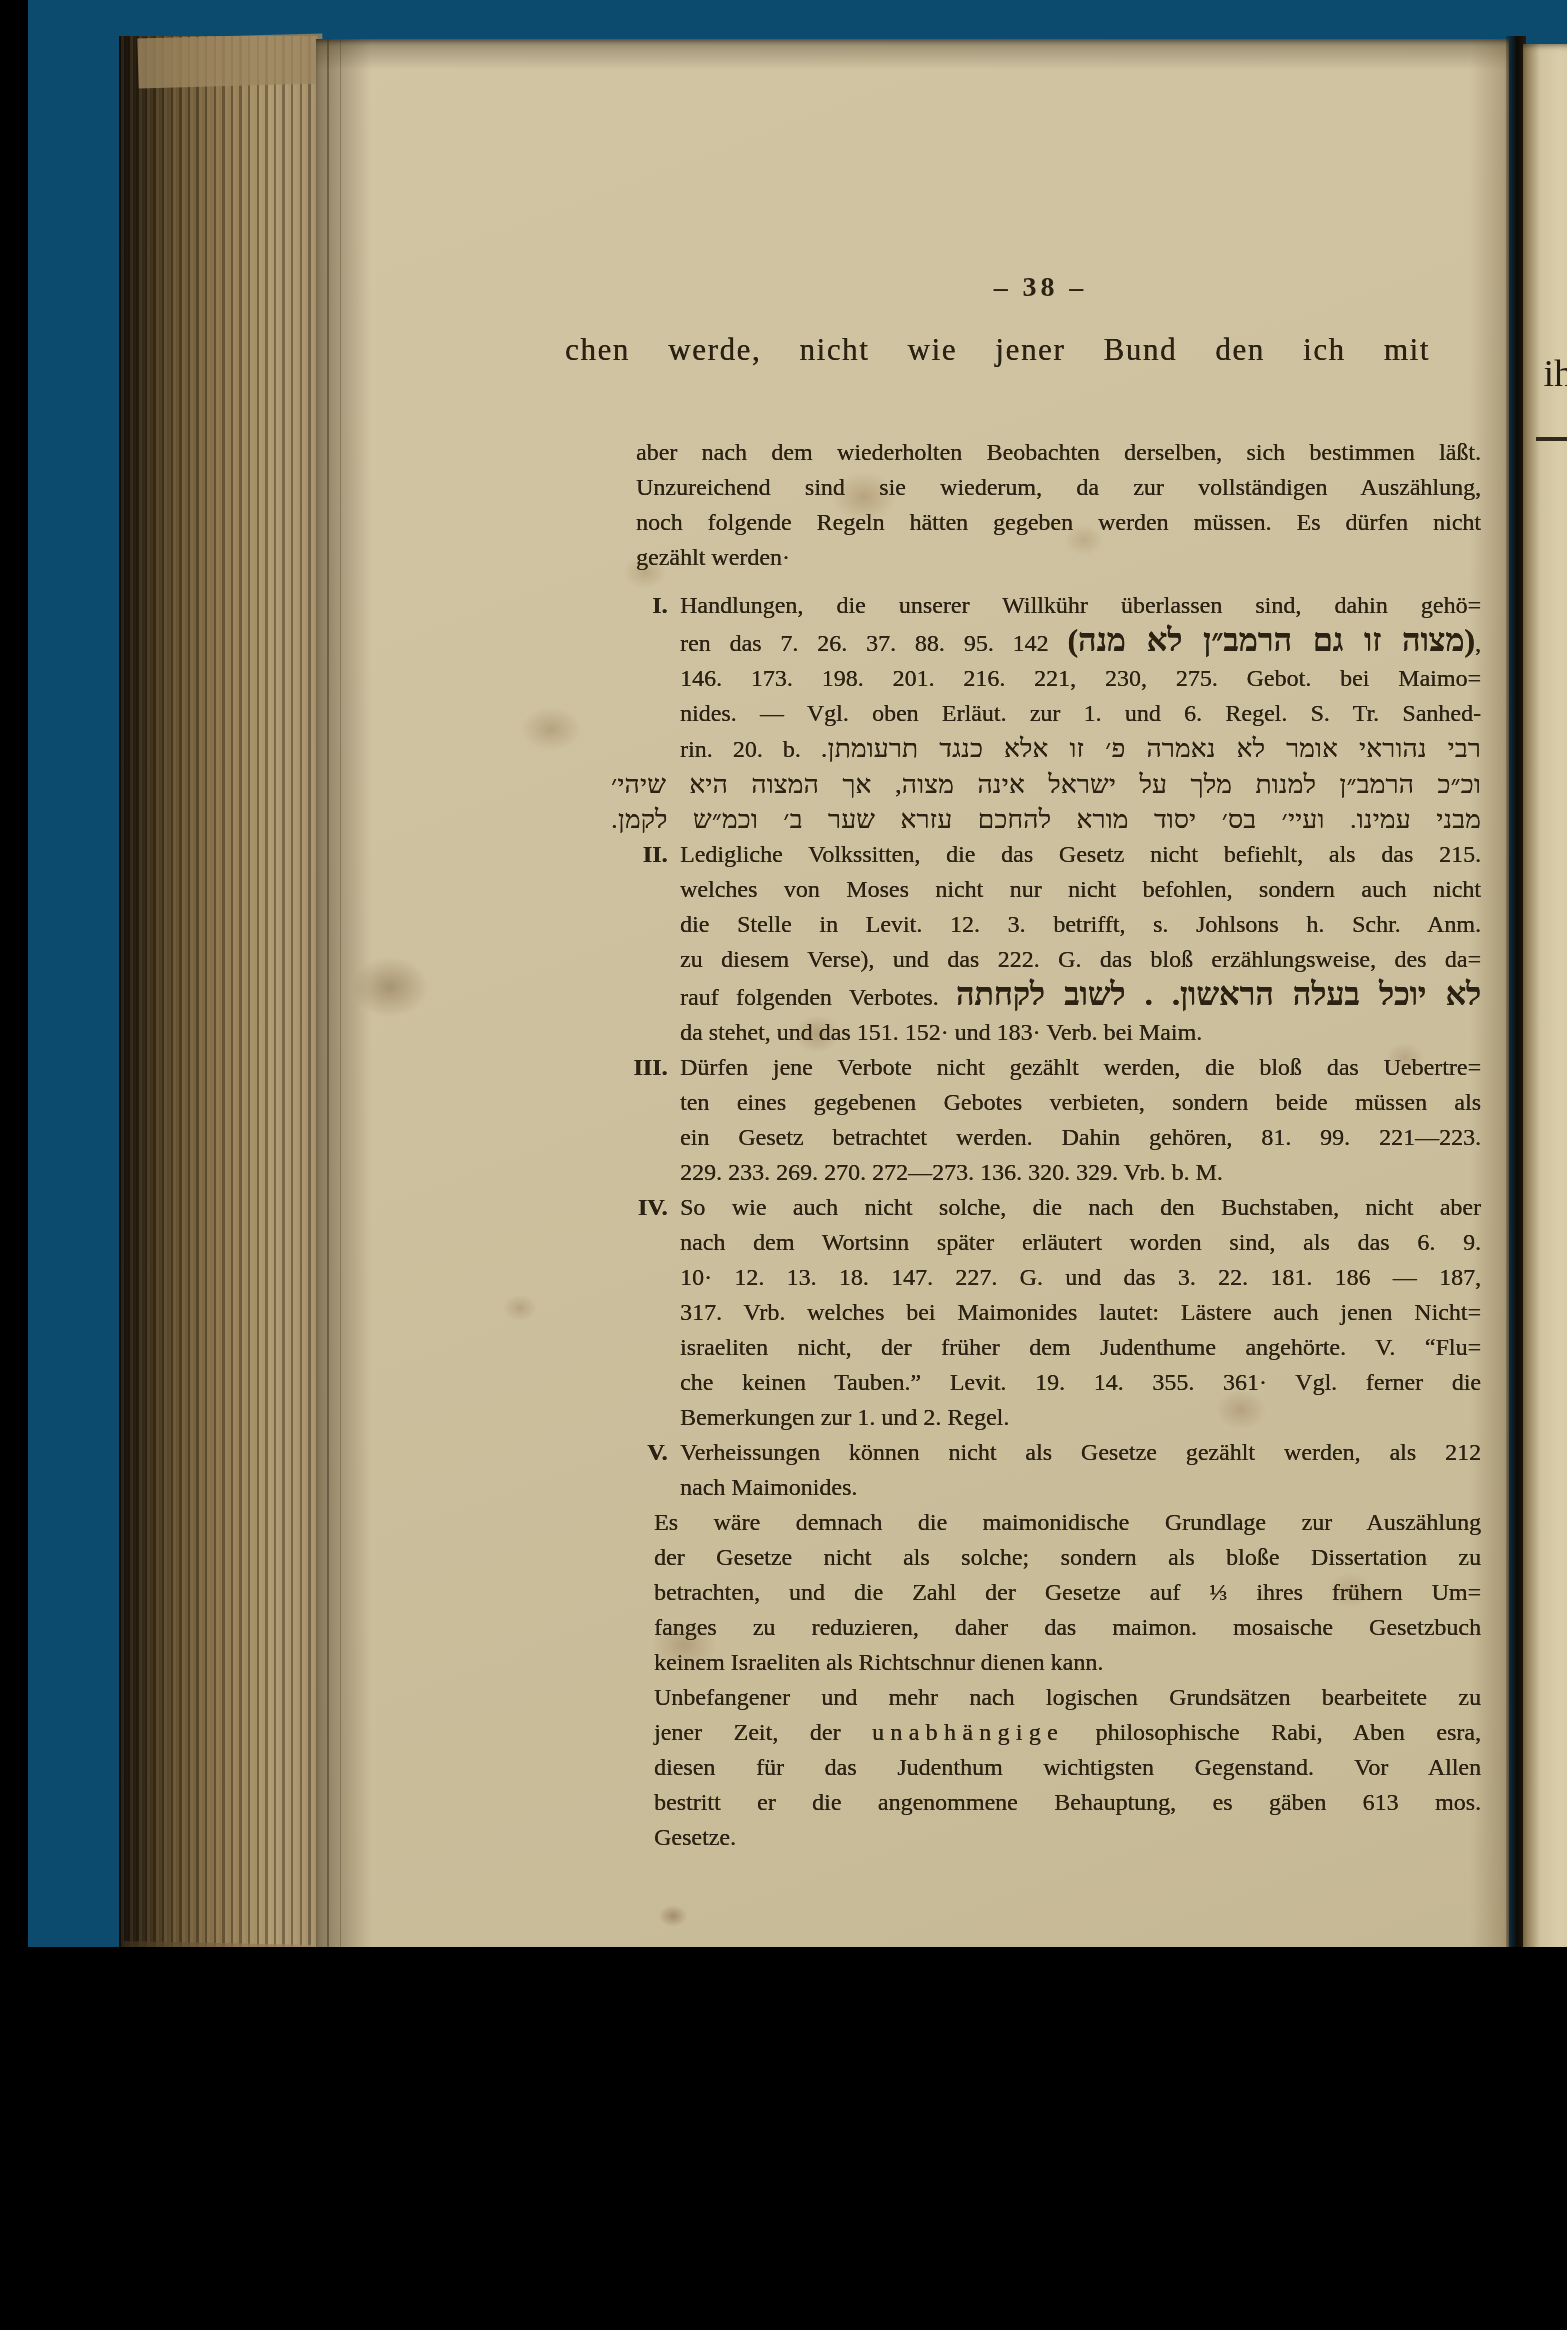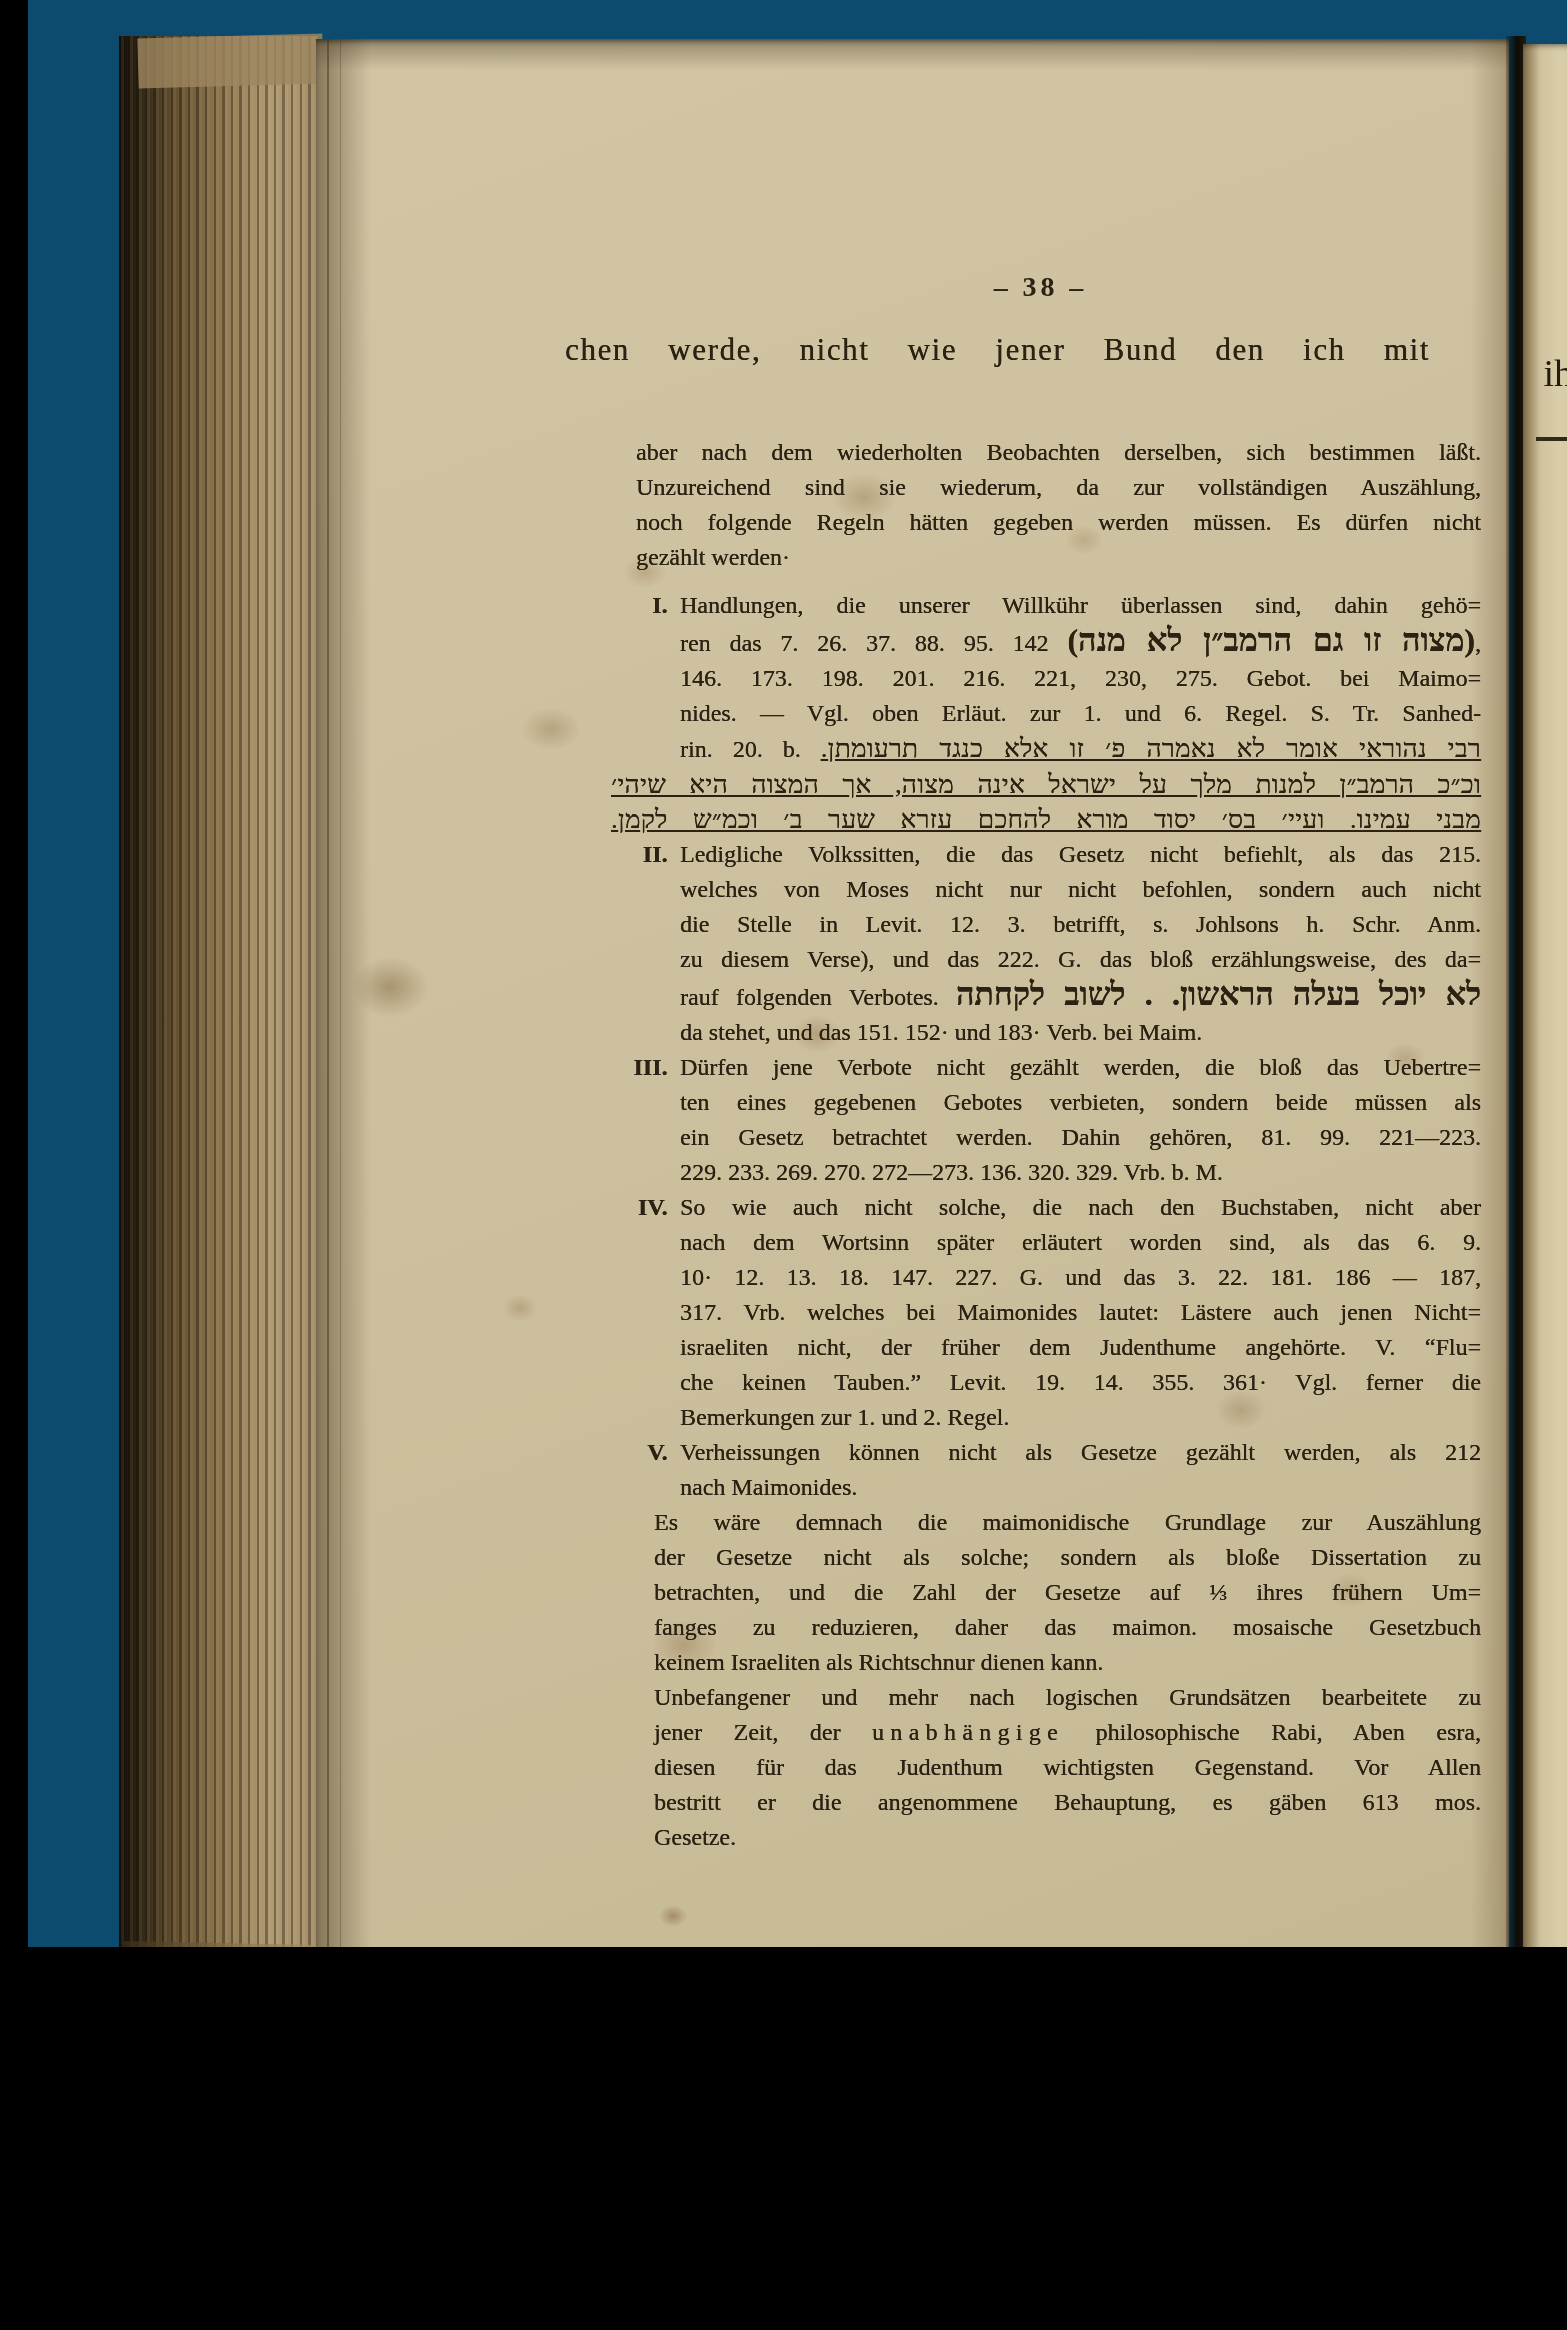--- a/index.html
+++ b/index.html
@@ -55,21 +55,21 @@
   .textblock{position:absolute;left:295px;top:396px;width:870px;font-size:24px;line-height:35px;
     text-shadow:0.2px 0 0 currentColor;}
   .intro{margin-left:25px;}
   .ln{text-align:justify;}
   .ln.j{text-align-last:justify;}
   .item{display:flex;align-items:flex-start;}
   .lbl{flex:0 0 69px;box-sizing:border-box;padding-right:12.5px;text-align:right;font-weight:bold;}
   .body{flex:1 1 auto;min-width:0;}
   .heb{font-size:26px;unicode-bidi:embed;}
   .heb.sq{font-weight:bold;font-size:32px;}
-  .rashi{letter-spacing:0.4px;text-decoration:underline;}
+  .rashi{letter-spacing:0.4px;}
   .outdent{margin-left:-69px;}
   .para{margin-left:43px;}
   .sperr{letter-spacing:6.3px;}
 
   
   .gutter{position:absolute;left:1478px;top:36px;width:20.4px;height:2275px;
     background:linear-gradient(to right,rgba(10,7,3,.2),#0d0a05 55%,#241c10);}
   .facing{position:absolute;left:1495px;top:44px;width:72px;height:2268px;
     background:linear-gradient(to right,#7e6a45 0,#cfc29e 17px,#d9cdaa 50%,#cfc29e 100%);
     box-shadow:inset 0 3.9px 6.3px -3.1px rgba(0,0,0,.6);}

